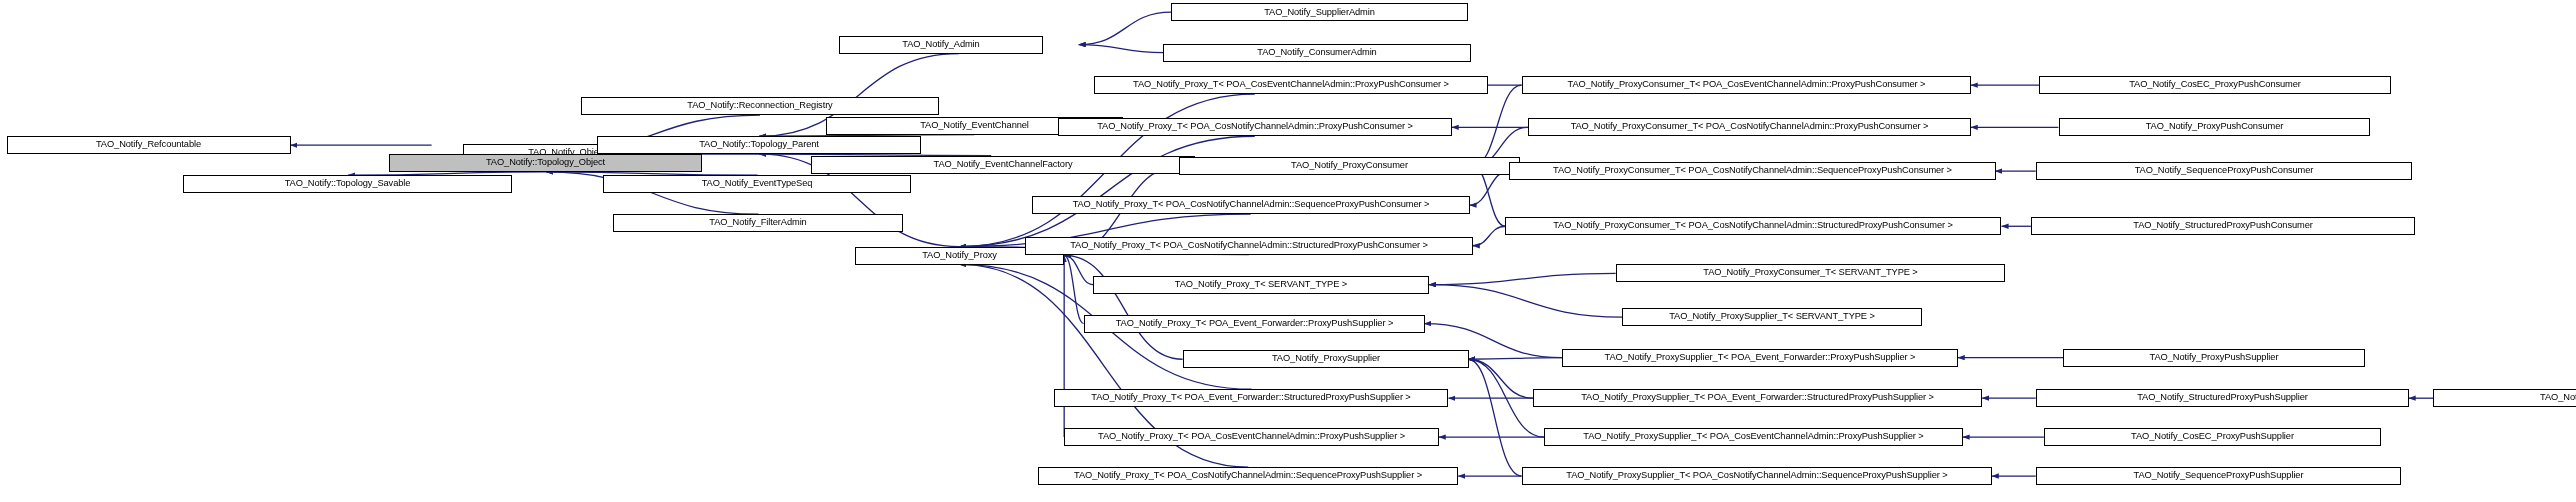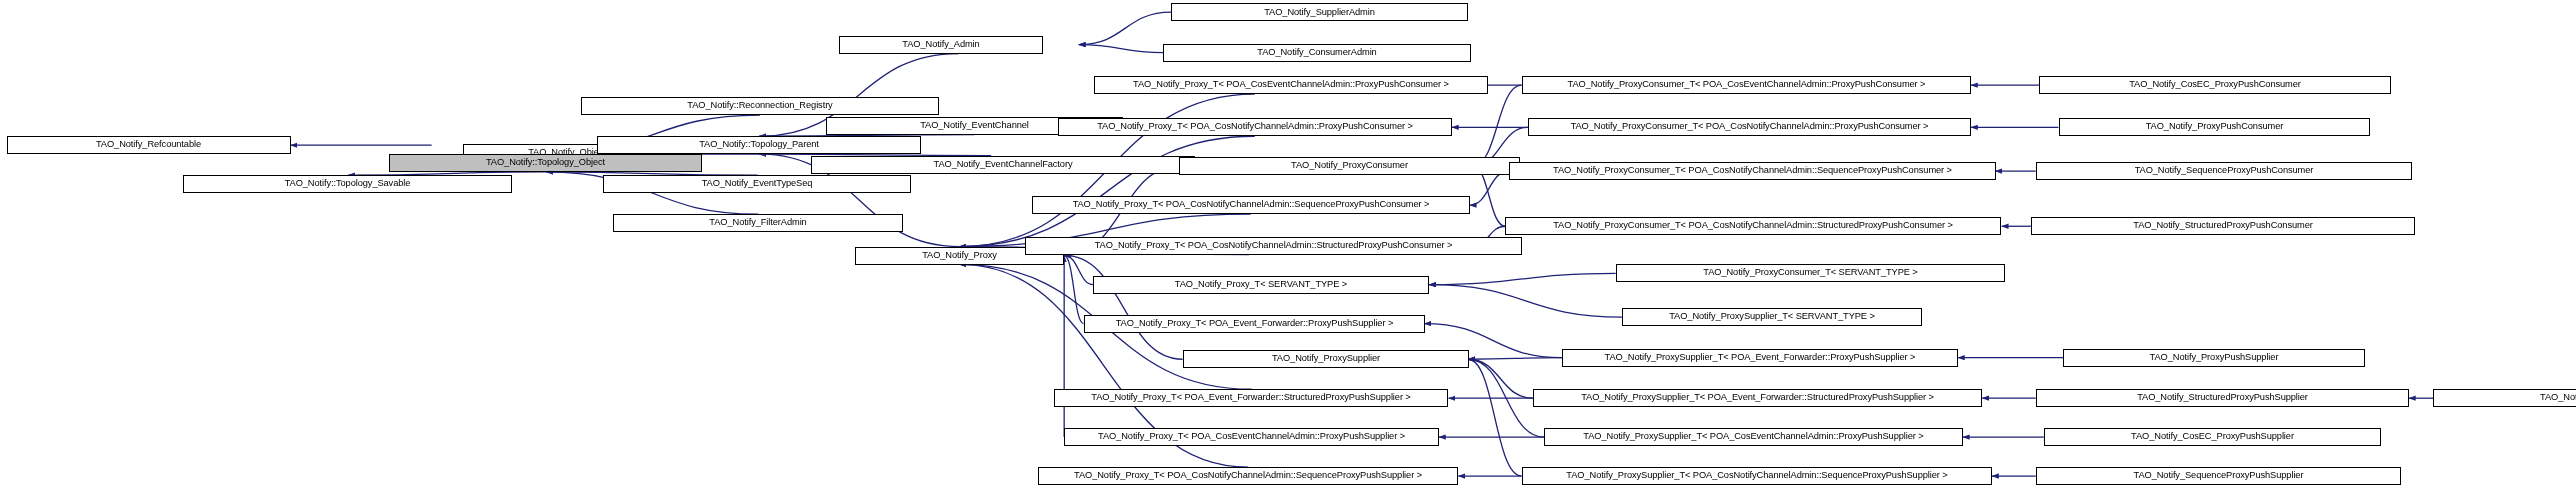--- a/index.html
+++ b/index.html
@@ -114,21 +114,21 @@
       <div class="node" style="left: 826px; top: 117px; width: 297px;">TAO_Notify_EventChannel</div>
       <div class="node" style="left: 811px; top: 156px; width: 384px;">TAO_Notify_EventChannelFactory</div>
       <div class="node" style="left: 839px; top: 36px; width: 204px;">TAO_Notify_Admin</div>
       <div class="node" style="left: 1171px; top: 3.2px; width: 297px;">TAO_Notify_SupplierAdmin</div>
       <div class="node" style="left: 1163px; top: 44px; width: 308px;">TAO_Notify_ConsumerAdmin</div>
       <div class="node" style="left: 855px; top: 247px; width: 209px;">TAO_Notify_Proxy</div>
       <div class="node" style="left: 1058px; top: 76px; width: 394px; margin-left: 36px;">TAO_Notify_Proxy_T&lt; POA_CosEventChannelAdmin::ProxyPushConsumer &gt;</div>
       <div class="node" style="left: 1058px; top: 118px; width: 394px;">TAO_Notify_Proxy_T&lt; POA_CosNotifyChannelAdmin::ProxyPushConsumer &gt;</div>
       <div class="node" style="left: 1179px; top: 157px; width: 341px;">TAO_Notify_ProxyConsumer</div>
       <div class="node" style="left: 1032px; top: 196px; width: 438px;">TAO_Notify_Proxy_T&lt; POA_CosNotifyChannelAdmin::SequenceProxyPushConsumer &gt;</div>
-      <div class="node" style="left: 1025px; top: 237px; width: 497px;">TAO_Notify_Proxy_T&lt; POA_CosNotifyChannelAdmin::StructuredProxyPushConsumer &gt;</div>
+      <div class="node" style="left: 1025px; top: 237px; width: 448px;">TAO_Notify_Proxy_T&lt; POA_CosNotifyChannelAdmin::StructuredProxyPushConsumer &gt;</div>
       <div class="node" style="left: 1093px; top: 276px; width: 336px;">TAO_Notify_Proxy_T&lt; SERVANT_TYPE &gt;</div>
       <div class="node" style="left: 1084px; top: 315px; width: 341px;">TAO_Notify_Proxy_T&lt; POA_Event_Forwarder::ProxyPushSupplier &gt;</div>
       <div class="node" style="left: 1183px; top: 350px; width: 286px;">TAO_Notify_ProxySupplier</div>
       <div class="node" style="left: 1054px; top: 389px; width: 394px;">TAO_Notify_Proxy_T&lt; POA_Event_Forwarder::StructuredProxyPushSupplier &gt;</div>
       <div class="node" style="left: 1064px; top: 428px; width: 375px;">TAO_Notify_Proxy_T&lt; POA_CosEventChannelAdmin::ProxyPushSupplier &gt;</div>
       <div class="node" style="left: 1038px; top: 467px; width: 420px;">TAO_Notify_Proxy_T&lt; POA_CosNotifyChannelAdmin::SequenceProxyPushSupplier &gt;</div>
       <div class="node" style="left: 1522px; top: 76px; width: 449px;">TAO_Notify_ProxyConsumer_T&lt; POA_CosEventChannelAdmin::ProxyPushConsumer &gt;</div>
       <div class="node" style="left: 1528px; top: 118px; width: 443px;">TAO_Notify_ProxyConsumer_T&lt; POA_CosNotifyChannelAdmin::ProxyPushConsumer &gt;</div>
       <div class="node" style="left: 1509px; top: 162px; width: 487px;">TAO_Notify_ProxyConsumer_T&lt; POA_CosNotifyChannelAdmin::SequenceProxyPushConsumer &gt;</div>
       <div class="node" style="left: 1505px; top: 217px; width: 496px;">TAO_Notify_ProxyConsumer_T&lt; POA_CosNotifyChannelAdmin::StructuredProxyPushConsumer &gt;</div>

